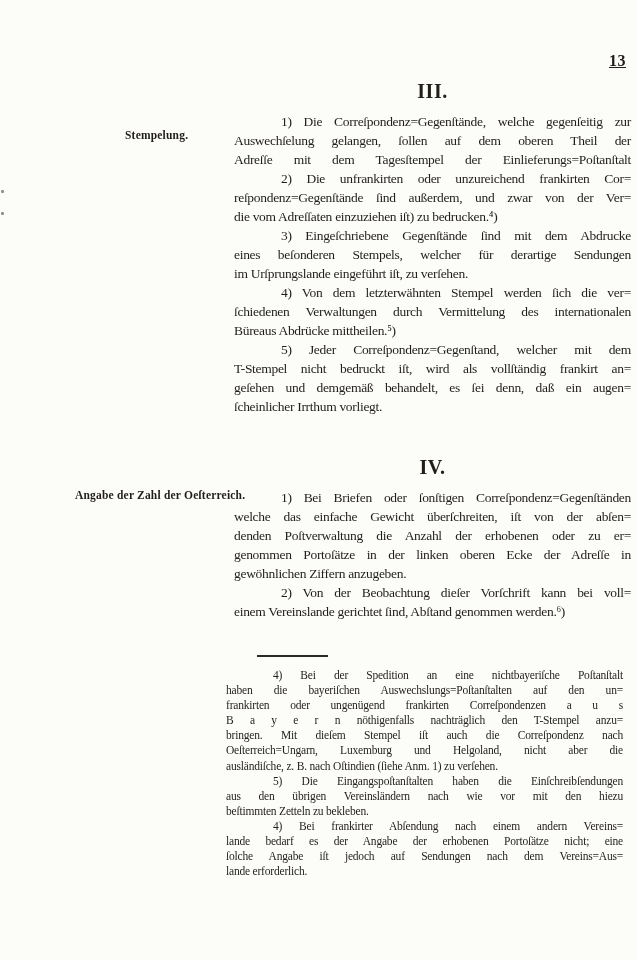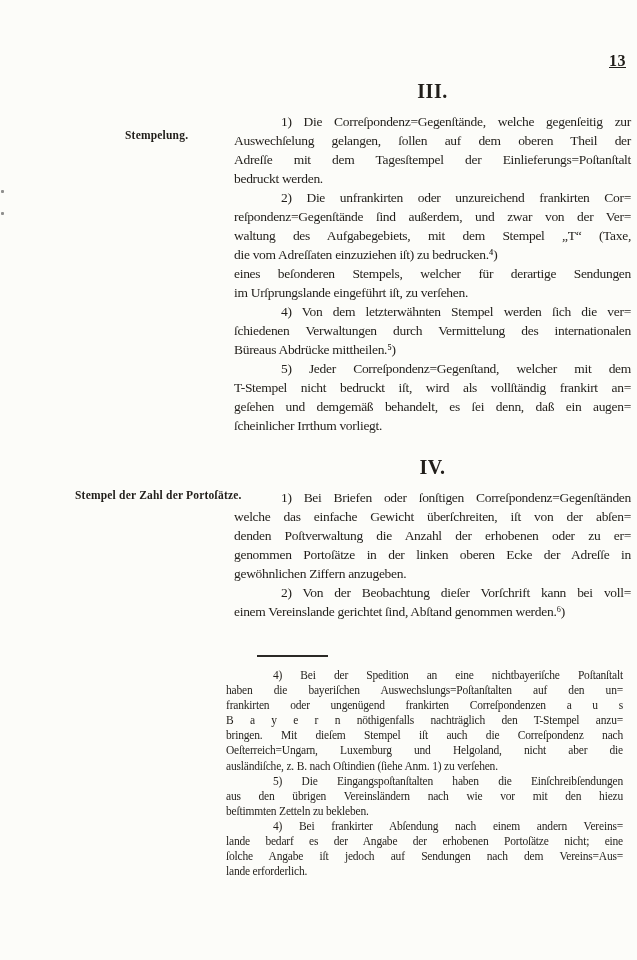--- a/index.html
+++ b/index.html
@@ -61,37 +61,36 @@
 
 <div class="page">
 
   <div class="speck s1"></div>
   <div class="speck s2"></div>
 
   <div class="page-number">13</div>
 
   <div class="margin-note note1">Stempelung.</div>
 
-  <div class="margin-note note2">Stempel der Zahl der Portoſätze.</div>
+  <div class="margin-note note2">Angabe der Zahl der Oeſterreich.</div>
 
   <div class="section sec3">
     <div class="heading">III.</div>
     <div class="para">
         <div class="tline first">1) Die Correſpondenz=Gegenſtände, welche gegenſeitig zur</div>
         <div class="tline">Auswechſelung gelangen, ſollen auf dem oberen Theil der</div>
         <div class="tline">Adreſſe mit dem Tagesſtempel der Einlieferungs=Poſtanſtalt</div>
-        <div class="tline last">bedruckt werden.</div>
       </div>
     <div class="para">
         <div class="tline first">2) Die unfrankirten oder unzureichend frankirten Cor=</div>
         <div class="tline">reſpondenz=Gegenſtände ſind außerdem, und zwar von der Ver=</div>
-        <div class="tline">waltung des Aufgabegebiets, mit dem Stempel „T“ (Taxe,</div>
         <div class="tline last">die vom Adreſſaten einzuziehen iſt) zu bedrucken.⁴)</div>
       </div>
     <div class="para">
+        <div class="tline first">3) Eingeſchriebene Gegenſtände ſind mit dem Abdrucke</div>
         <div class="tline">eines beſonderen Stempels, welcher für derartige Sendungen</div>
         <div class="tline last">im Urſprungslande eingeführt iſt, zu verſehen.</div>
       </div>
     <div class="para">
         <div class="tline first">4) Von dem letzterwähnten Stempel werden ſich die ver=</div>
         <div class="tline">ſchiedenen Verwaltungen durch Vermittelung des internationalen</div>
         <div class="tline last">Büreaus Abdrücke mittheilen.⁵)</div>
       </div>
     <div class="para">
         <div class="tline first">5) Jeder Correſpondenz=Gegenſtand, welcher mit dem</div>

